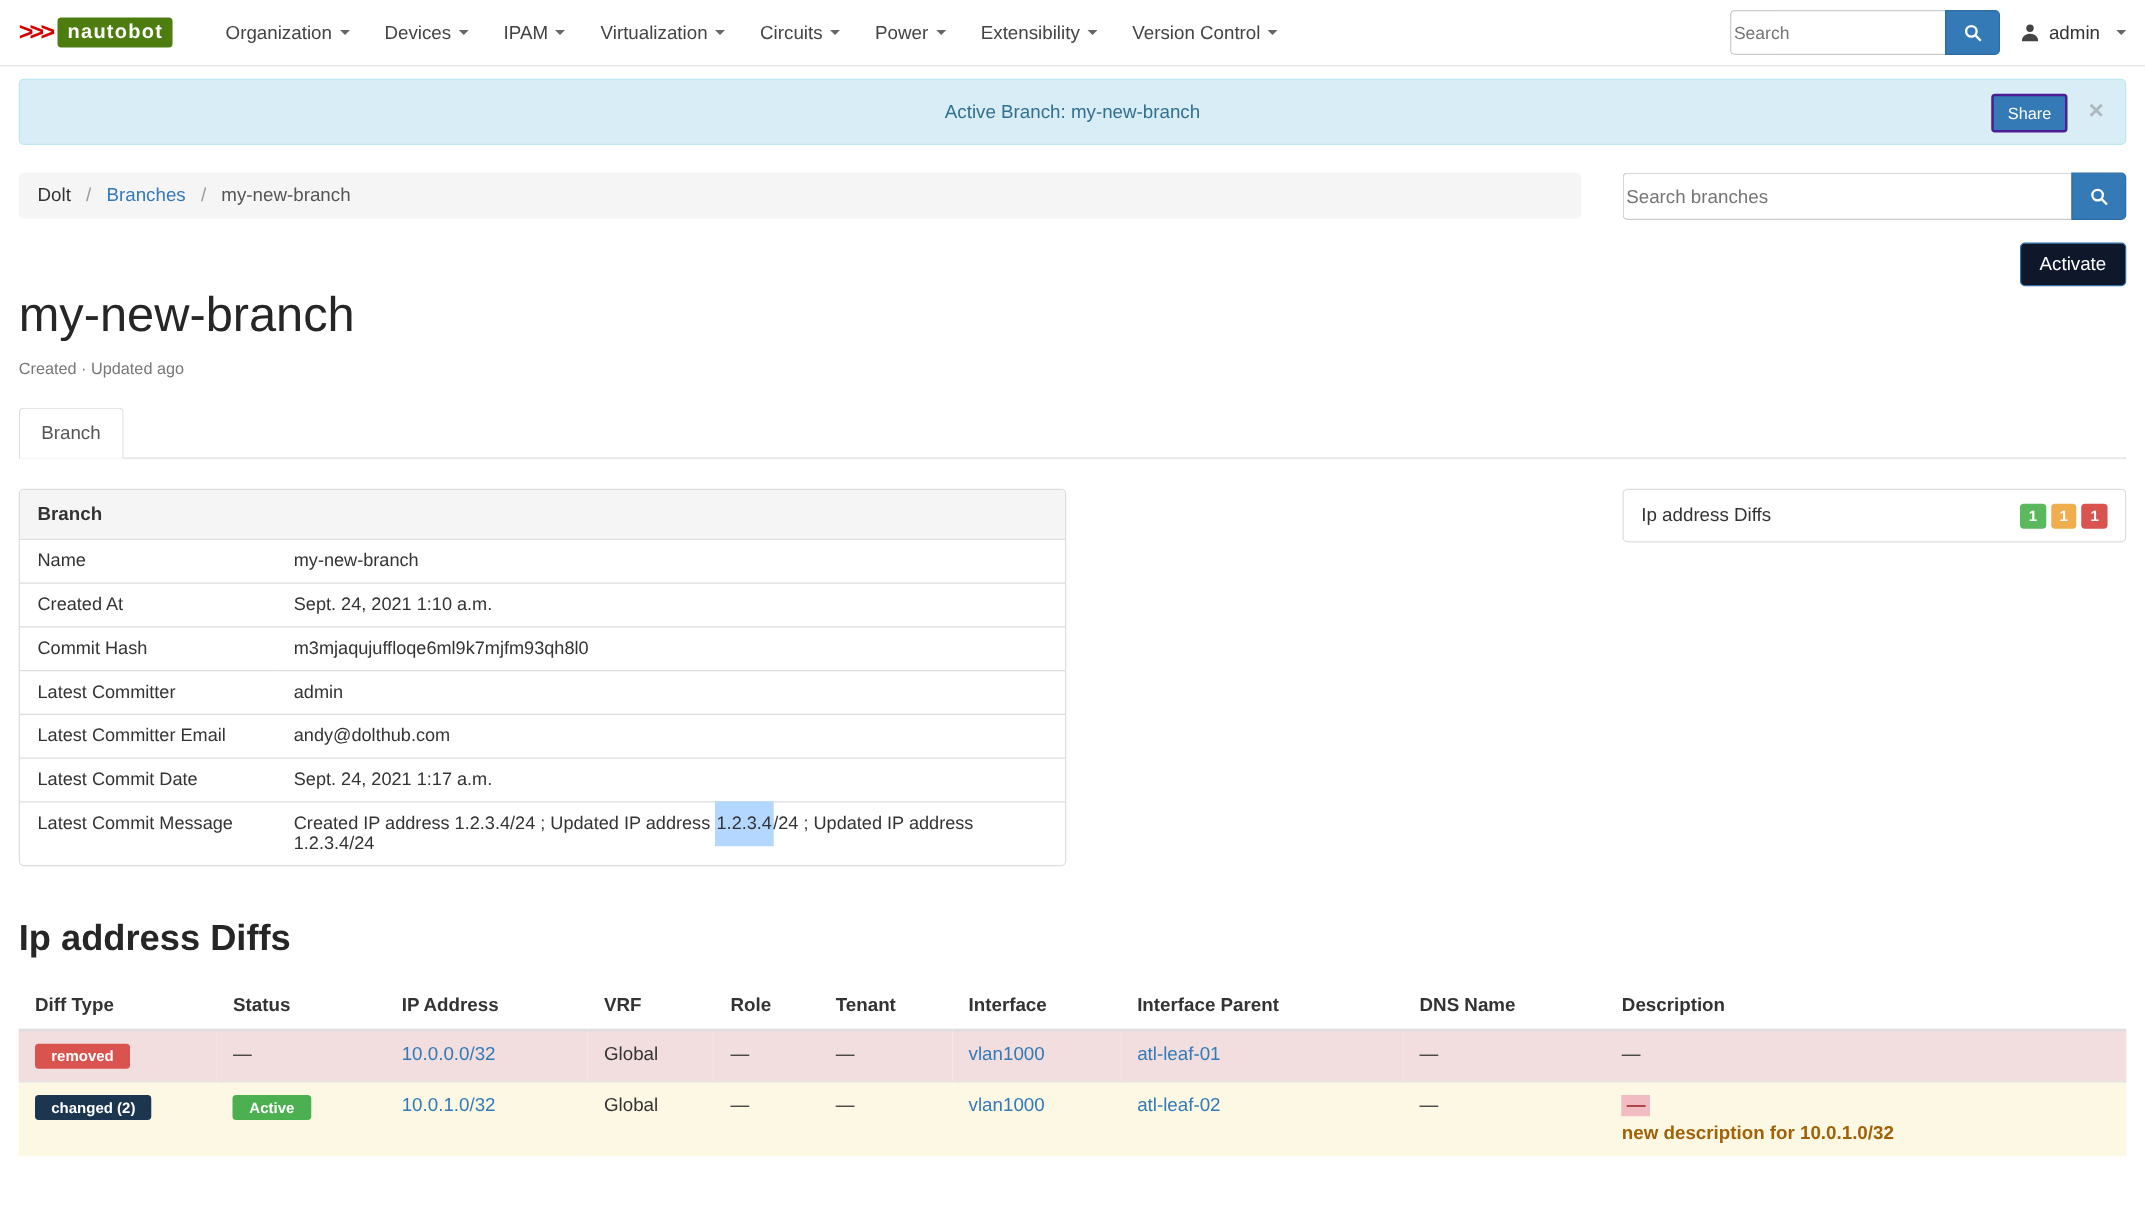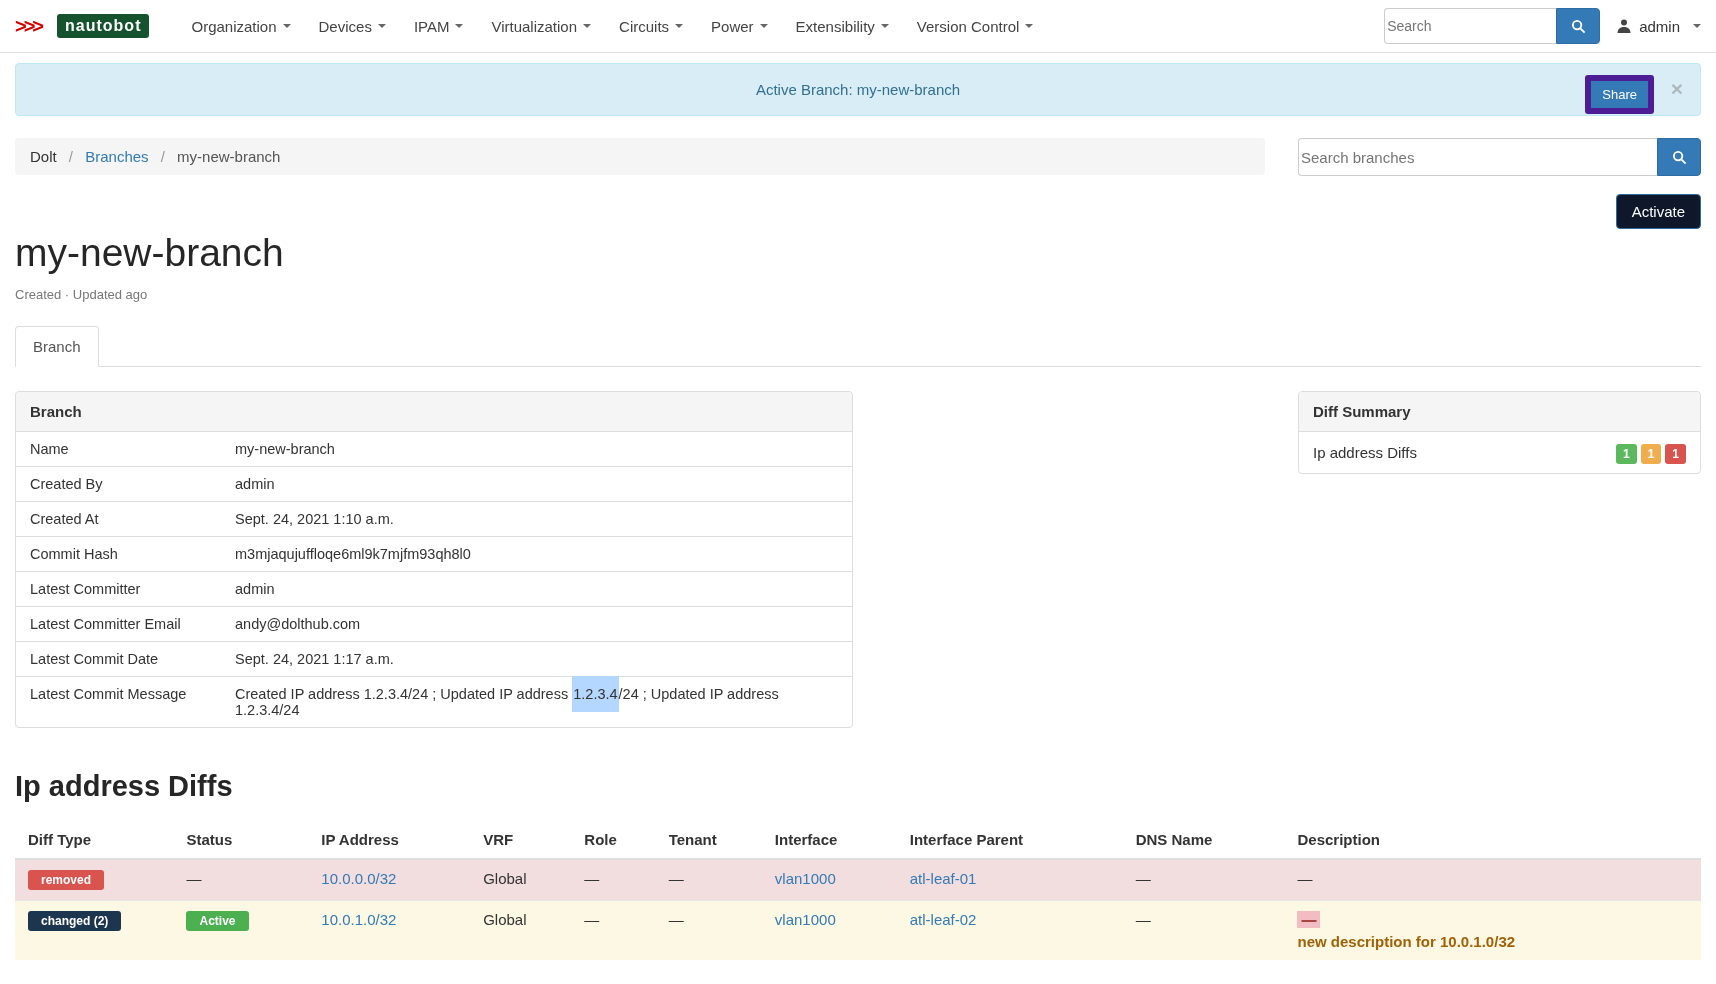--- a/index.html
+++ b/index.html
@@ -42,21 +42,21 @@
 
   
   .banner {
     position: relative; margin: 10px 15px 0;
     border: 1px solid #bce8f1; border-radius: 4px;
     padding: 17px 120px; text-align: center;
     color: #31708f; font-size: 15px;
   }
   .banner-share {
     position: absolute; right: 46px; top: 11px;
-    color: #fff; border: 6px solid #4c1d95; border-radius: 3px;
+    color: #fff; border: 2px solid #4c1d95; border-radius: 3px;
     padding: 6px 11px; font-size: 13px; cursor: pointer;
   }
   .banner-close { position: absolute; right: 17px; top: 14px; color: #aeb9bd; font-size: 21px; font-weight: bold; line-height: 1; cursor: pointer; }
 
   
   .breadcrumb-row { display: flex; align-items: flex-start; margin: 22px 15px 0; }
   .breadcrumb { flex: 1; background: #f5f5f5; border-radius: 4px; padding: 10px 15px; }
   .breadcrumb .sep { margin: 0 8px; color: #999; }
   .crumb-root { color: #333; }
   .crumb-link { color: #337ab7; cursor: pointer; }
@@ -115,21 +115,21 @@
   .col-difftype { width: 9.4%; } .col-status { width: 8%; } .col-ip { width: 9.6%; }
   .col-vrf { width: 6%; } .col-role { width: 5%; } .col-tenant { width: 6.3%; }
   .col-iface { width: 8%; } .col-ifaceparent { width: 13.4%; } .col-dns { width: 9.6%; }
 </style>
 </head>
 <body>
 
 <div class="navbar">
   <div class="logo">
     <span class="logo-prefix">&gt;&gt;&gt;</span>
-    <span class="logo-text" style="background-color: #14532d; margin-left: 11px;">nautobot</span>
+    <span class="logo-text" style="background-color: #4d7c0f;">nautobot</span>
   </div>
   <div class="nav-menu">
     <span class="nav-item">
         <span>Organization</span>
         <span class="caret"></span>
       </span>
     <span class="nav-item">
         <span>Devices</span>
         <span class="caret"></span>
       </span>
@@ -218,24 +218,20 @@
 
   <div class="panel panel-left">
     <div class="panel-heading">Branch</div>
     <table class="attr-table">
       <tbody>
         <tr>
             <td class="attr-label">Name</td>
             <td>my-new-branch</td>
           </tr>
         <tr>
-            <td class="attr-label">Created By</td>
-            <td>admin</td>
-          </tr>
-        <tr>
             <td class="attr-label">Created At</td>
             <td>Sept. 24, 2021 1:10 a.m.</td>
           </tr>
         <tr>
             <td class="attr-label">Commit Hash</td>
             <td>m3mjaqujuffloqe6ml9k7mjfm93qh8l0</td>
           </tr>
         <tr>
             <td class="attr-label">Latest Committer</td>
             <td>admin</td>
@@ -252,21 +248,20 @@
           <td class="attr-label">Latest Commit Message</td>
           <td>
             <span>Created IP address 1.2.3.4/24 ; Updated IP address </span><span class="sel-highlight" style="background-color: rgb(179, 215, 254);">1.2.3.4</span><span>/24 ; Updated IP address 1.2.3.4/24</span>
           </td>
         </tr>
       </tbody>
     </table>
   </div>
 
   <div class="panel panel-right">
-    <div class="panel-heading">Diff Summary</div>
     <div class="summary-row">
       <span>Ip address Diffs</span>
       <span>
         <span class="count-badge" style="background-color: rgb(92, 184, 92);">1</span><span class="count-badge" style="background-color: rgb(240, 173, 78);">1</span><span class="count-badge" style="background-color: rgb(217, 83, 79);">1</span>
       </span>
     </div>
   </div>
 
 </div>
 

